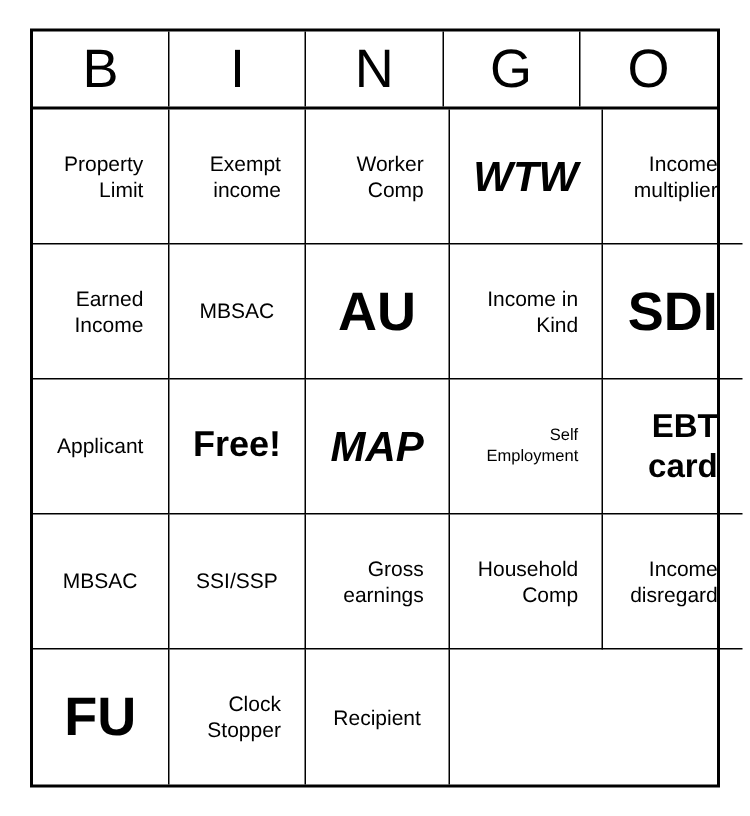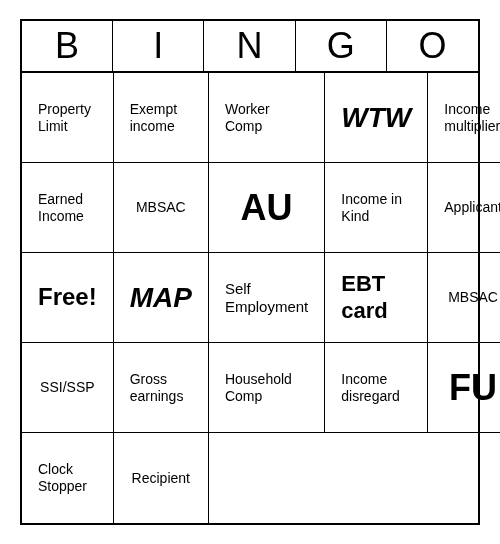--- a/index.html
+++ b/index.html
@@ -39,21 +39,21 @@
       display: grid;
       grid-template-columns: repeat(5, 1fr);
       grid-template-rows: repeat(5, 90px);
     }
     .bingo-cell {
       border-right: 1px solid #000;
       border-bottom: 1px solid #000;
       display: flex;
       align-items: center;
       justify-content: center;
-      text-align: left;
+      text-align: right;
       padding: 16px;
       font-size: 14px;
       line-height: 1.2;
     }
     .bingo-cell:nth-child(5n) {
       border-right: none;
     }
     .bingo-cell:nth-child(n+21) {
       border-bottom: none;
     }
@@ -89,24 +89,25 @@
   <div class="bingo-grid" id="bingo-grid">
   <div class="bingo-cell">Property Limit</div>
       <div class="bingo-cell">Exempt income</div>
       <div class="bingo-cell">Worker Comp</div>
       <div class="bingo-cell large">WTW</div>
       <div class="bingo-cell">Income multiplier</div>
       <div class="bingo-cell">Earned Income</div>
       <div class="bingo-cell">MBSAC</div>
       <div class="bingo-cell xlarge">AU</div>
       <div class="bingo-cell">Income in Kind</div>
+      <div class="bingo-cell xlarge">SDI</div>
       <div class="bingo-cell">Applicant</div>
       <div class="bingo-cell free">Free!</div>
       <div class="bingo-cell large">MAP</div>
-      <div class="bingo-cell" style="font-size: 15px;">Self Employment</div>
+      <div class="bingo-cell" style="font-size: 11px;">Self Employment</div>
       <div class="bingo-cell ebt">EBT card</div>
       <div class="bingo-cell">MBSAC</div>
       <div class="bingo-cell">SSI/SSP</div>
       <div class="bingo-cell">Gross earnings</div>
       <div class="bingo-cell">Household Comp</div>
       <div class="bingo-cell">Income disregard</div>
       <div class="bingo-cell xlarge">FU</div>
       <div class="bingo-cell">Clock Stopper</div>
       <div class="bingo-cell">Recipient</div>
     </div>

